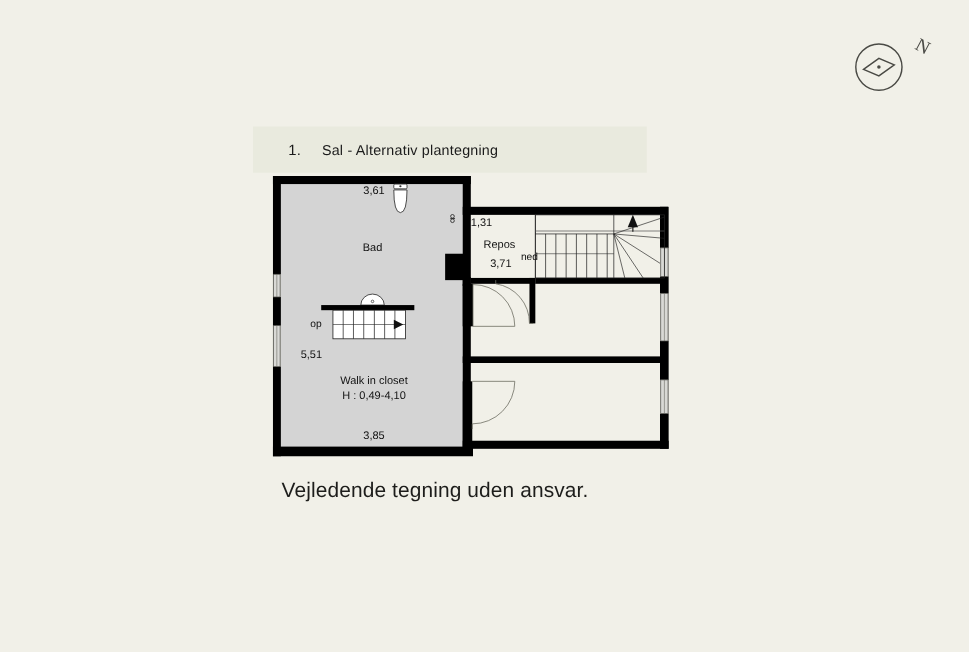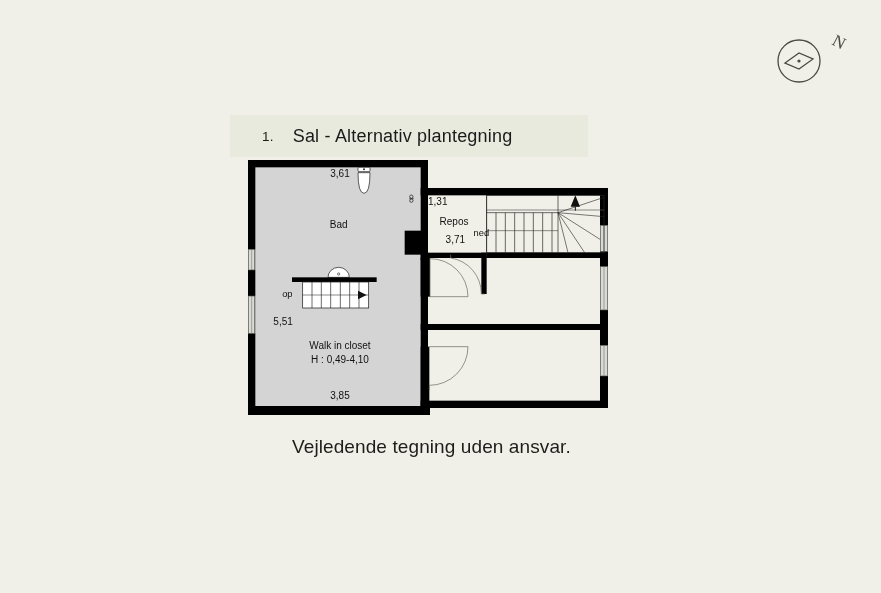--- a/index.html
+++ b/index.html
@@ -36,21 +36,21 @@
     align-items: center;
   }
   #title-index {
     margin-left: 32px;
     font-size: 13.5px;
     color: #1b1b1b;
     letter-spacing: .2px;
   }
   #title-text {
     margin-left: 19px;
-    font-size: 18px;
+    font-size: 13px;
     color: #1b1b1b;
     letter-spacing: .2px;
   }
 
   
   #plan-wrap {
     position: absolute;
     left: 248px;
     top: 160px;
     width: 360px;
@@ -59,21 +59,20 @@
   #plan-svg { display: block; }
 
   
   #caption {
     position: absolute;
     left: 256px;
     top: 436px;
     font-size: 19px;
     color: #1d1d1b;
     letter-spacing: .1px;
-    margin-left: 36px;
   }
 
   .plan-label {
     font-family: "Liberation Sans", sans-serif;
     fill: #111;
   }
 </style>
 </head>
 <body>
 

